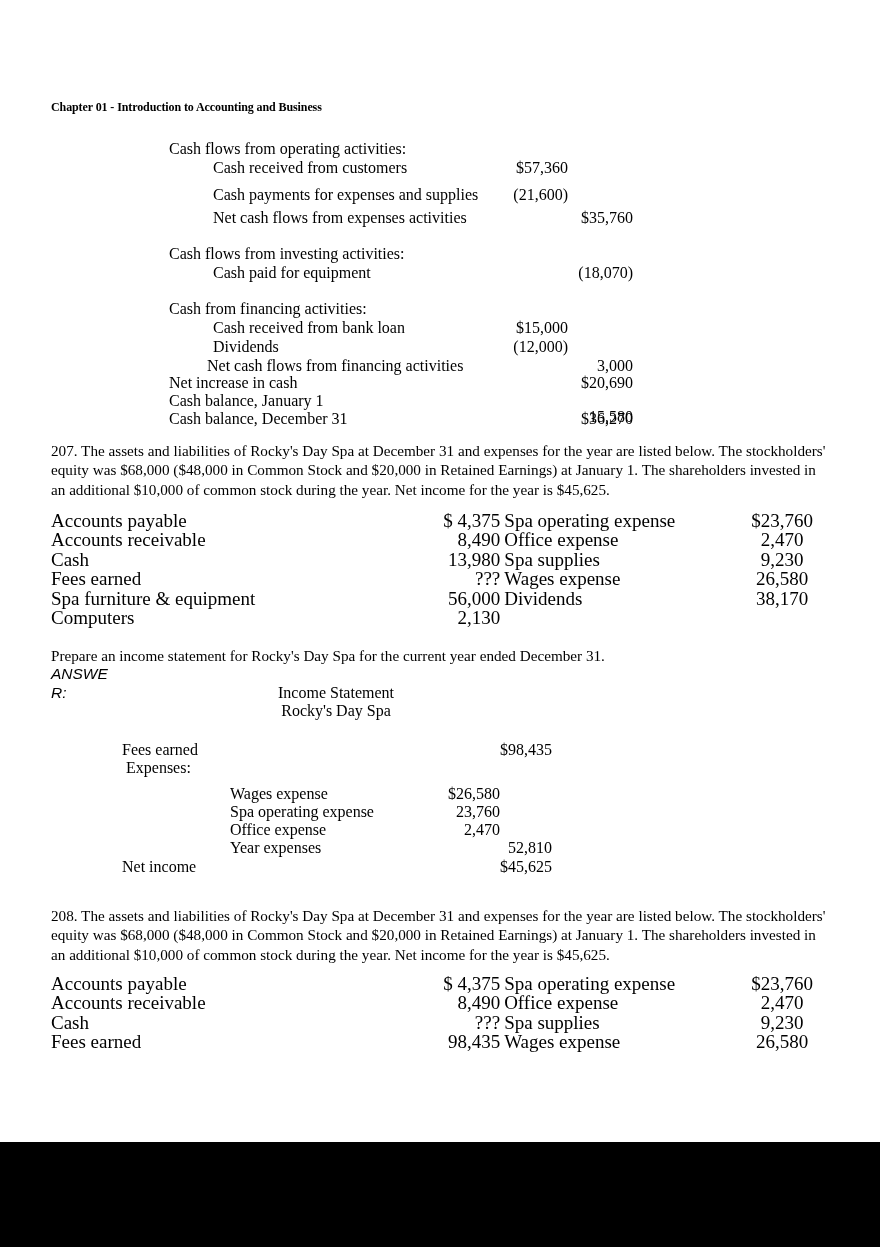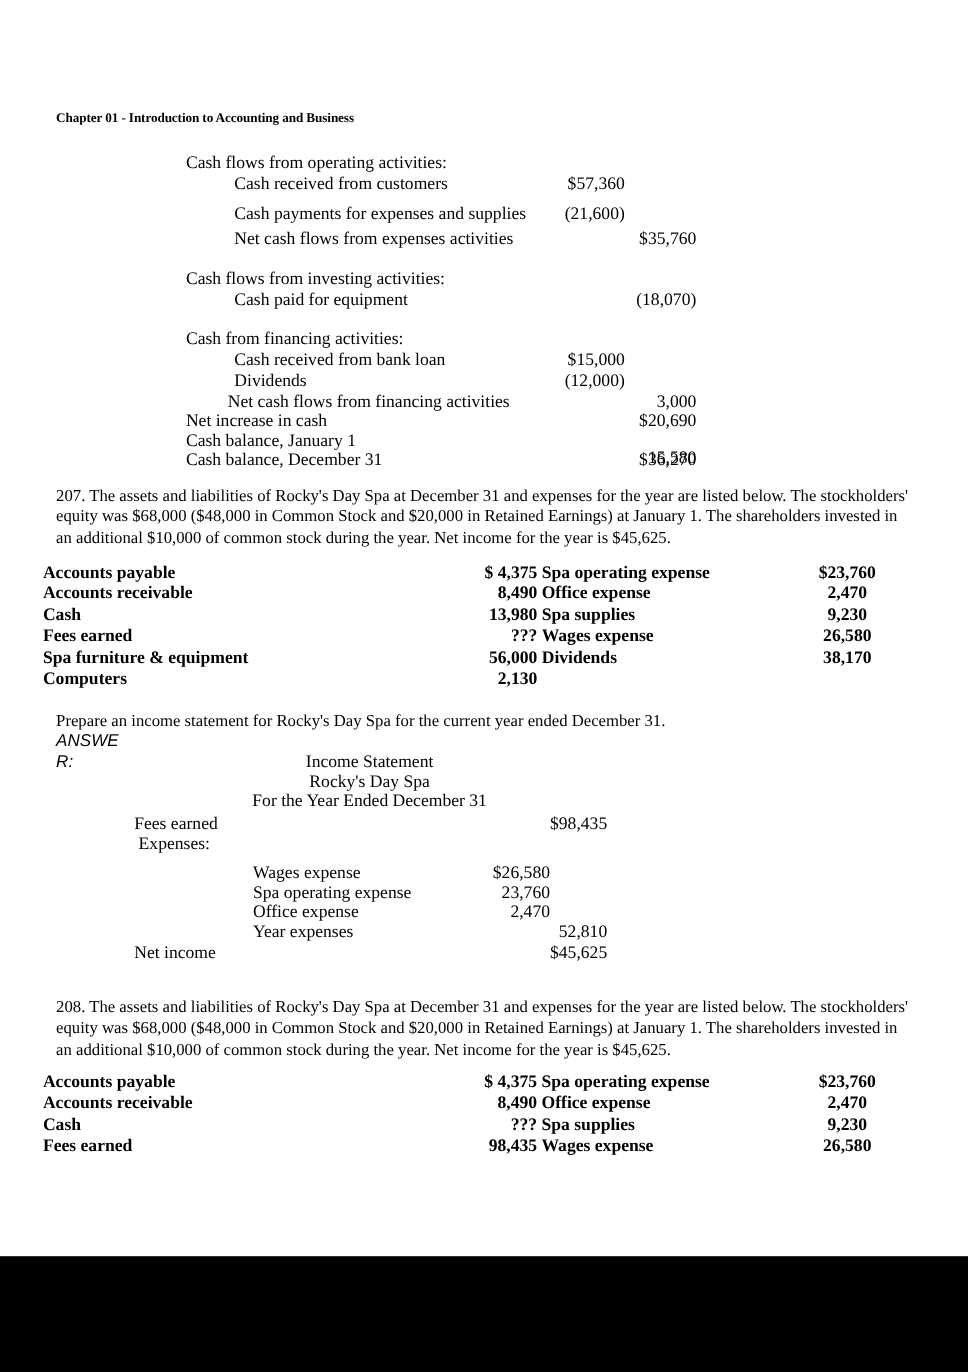--- a/index.html
+++ b/index.html
@@ -49,25 +49,24 @@
   .prob-para {
     left: 51px;
     width: 782px;
     font-size: 15.2px;
     line-height: 19.4px;
     text-align: left;
   }
 
   
   .acct-table {
-    left: 39px;
+    left: 51px;
     width: 780px;
-    font-size: 16px;
+    font-size: 19px;
     border-collapse: collapse;
-    font-weight: bold;
   }
   .acct-table td {
     padding: 0;
     line-height: 19.4px;
     vertical-align: top;
     white-space: nowrap;
   }
   .acct-c1 { width: 330px; text-align: left; }
   .acct-c2 { width: 122px; text-align: right; padding-right: 4px !important; }
   .acct-c3 { width: 230px; text-align: left; }
@@ -224,21 +223,20 @@
       </tbody>
   </table>
 
   <div class="abs prepare-line nowrap" style="top:646px;">Prepare an income statement for Rocky's Day Spa for the current year ended December 31.</div>
 
   <div class="abs answer-tag" style="top:664px;">ANSWER:</div>
 
   <div class="abs is-title" style="top:684px;">
     <div>Income Statement</div>
     <div>Rocky's Day Spa</div>
-    <div>For the Year Ended December 31</div>
   </div>
 
   <div class="abs" style="left:0; top:740px; width:880px;">
     <div id="is-rows">
         <div class="abs is-line" style="left: 0px; top: 0px; width: 880px;">
           <div class="abs" style="left: 122px; top: 0px;">Fees earned</div>
           <div class="is-amt is-col-b" style="top: 0px;">$98,435</div>
         </div>
         <div class="abs is-line" style="left: 0px; top: 18px; width: 880px;">
           <div class="abs" style="left: 110px; top: 0px; margin-left: 16px;">Expenses:</div>

